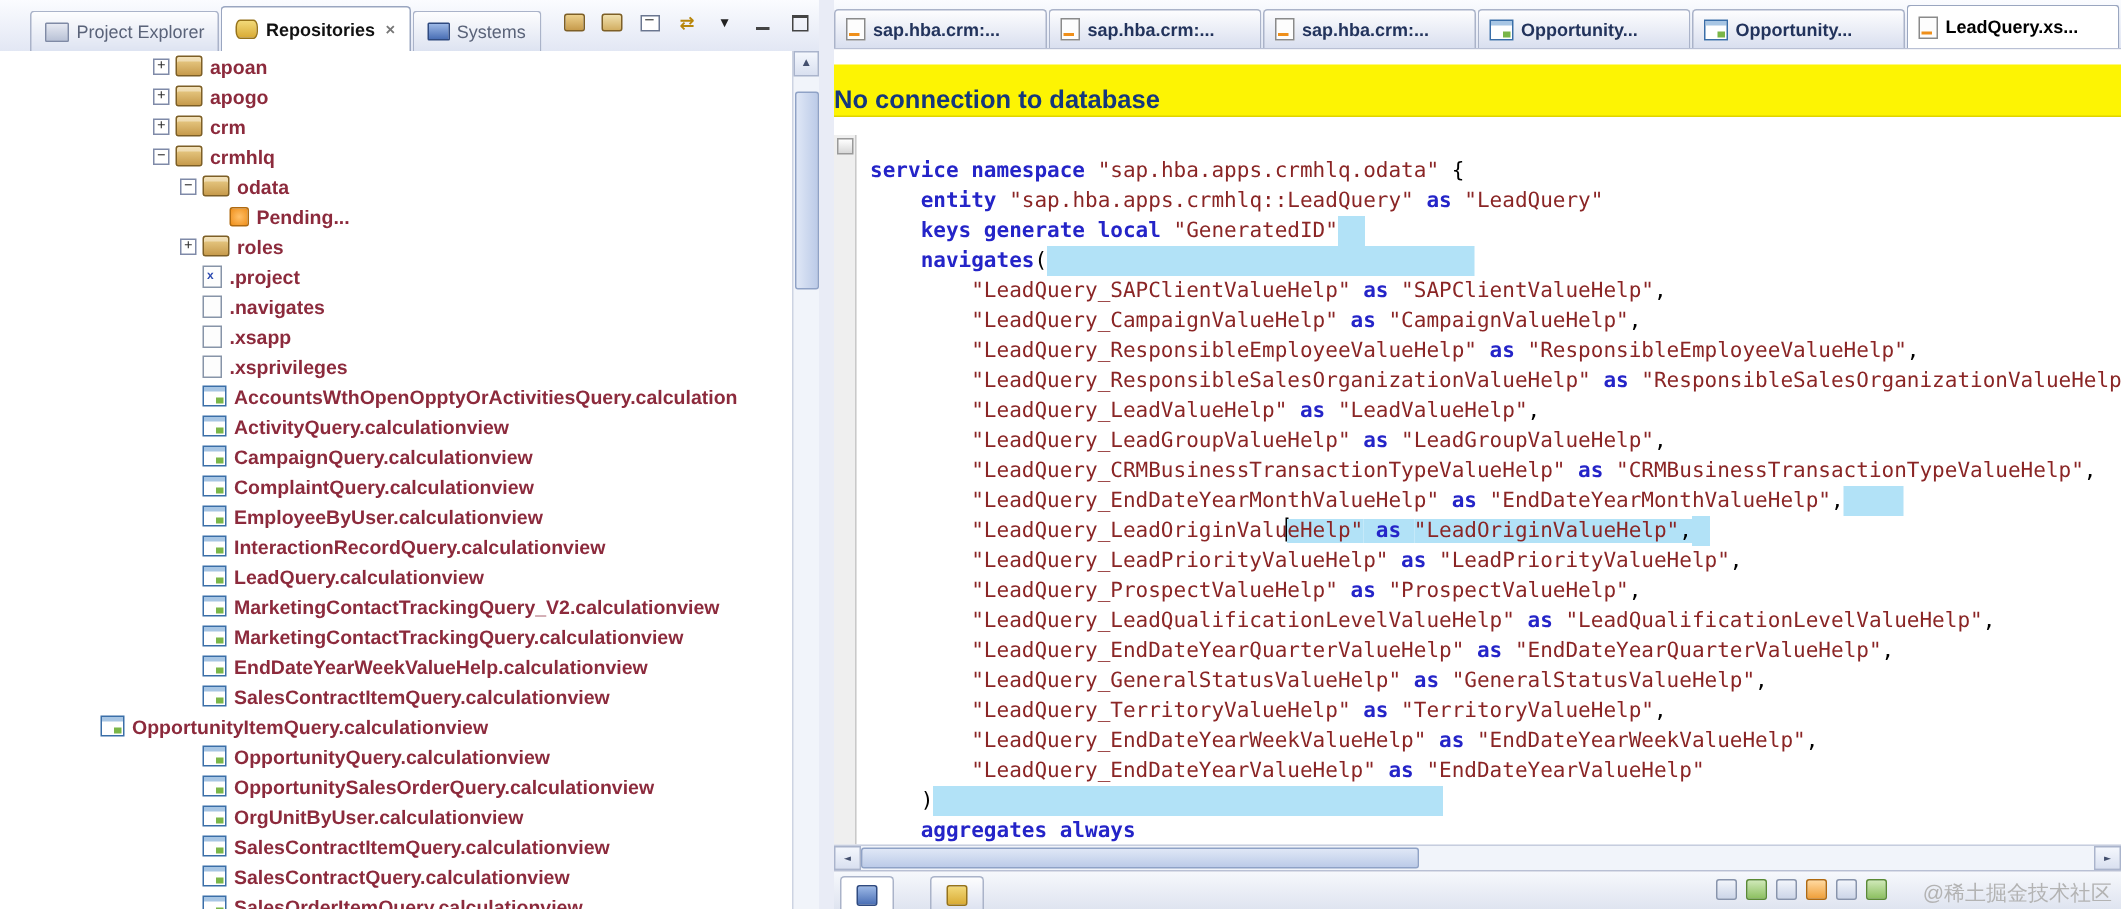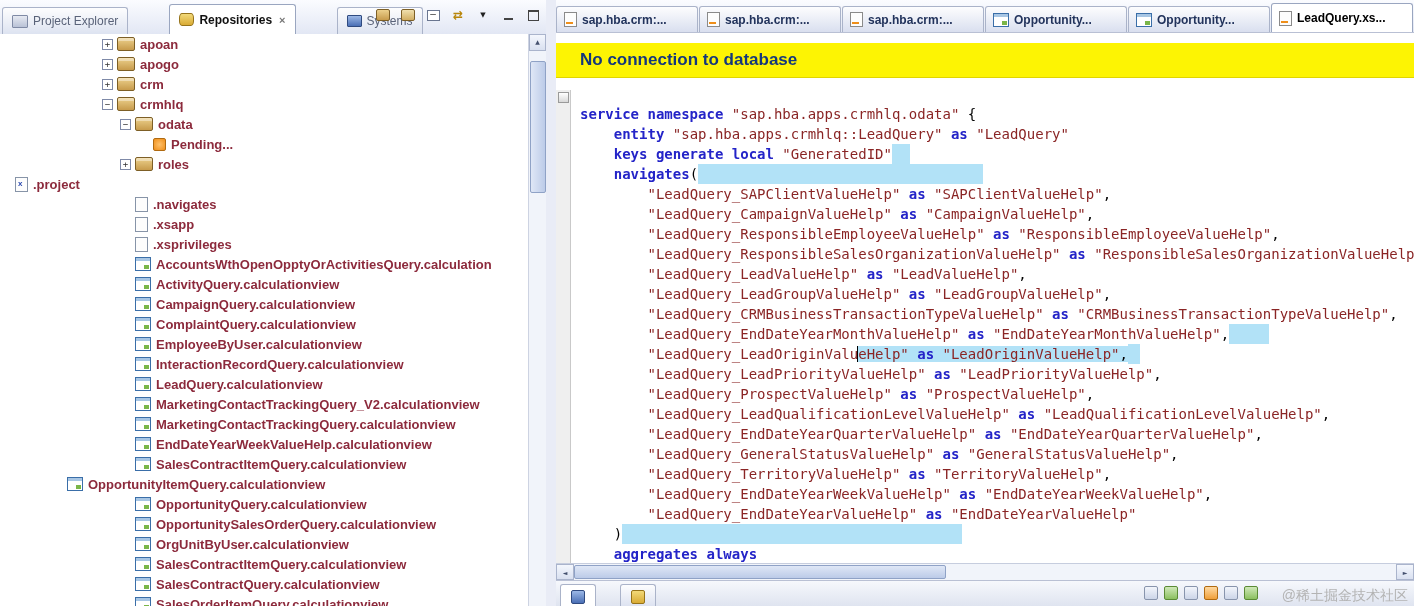--- a/index.html
+++ b/index.html
@@ -3,21 +3,21 @@
 <meta charset="utf-8">
 <style>
   html,body{margin:0;padding:0;}
   body{width:1414px;height:606px;overflow:hidden;font-family:"Liberation Sans",sans-serif;background:#fff;}
   .app{position:relative;width:1414px;height:606px;background:var(--chrome,#e9ecf6);overflow:hidden;}
 
   
   .left-panel{position:absolute;left:0;top:0;width:546px;height:606px;background:#fff;}
   .panel-header{position:absolute;left:0;top:0;width:546px;height:34px;
     background:linear-gradient(#fbfcff,#e2e7f4);border-bottom:1px solid #b9c0d4;display:flex;align-items:flex-end;}
-  .panel-tabs{display:flex;align-items:flex-end;height:34px;padding-left:2px;gap:40px;}
+  .panel-tabs{display:flex;align-items:flex-end;height:34px;padding-left:20px;}
   .ptab{display:flex;align-items:center;gap:5px;height:26px;padding:0 9px;margin-right:1px;
     border:1px solid #aab3c9;border-bottom:none;border-radius:3px 3px 0 0;
     background:linear-gradient(#fdfdfe,#dde3f1);font-size:12px;color:#5a6379;white-space:nowrap;cursor:default;}
   .ptab.active{background:#fff;color:#111;font-weight:bold;height:29px;border-color:#9aa6c0;}
   .ptab .tclose{font-size:11px;color:#777;margin-left:2px;}
   .ticon{display:inline-block;}
   .ti-explorer{width:14px;height:11px;background:linear-gradient(#e6e9f2,#b9c2d6);border:1px solid #7f8aa5;border-radius:1px;}
   .ti-repositories{width:13px;height:11px;background:linear-gradient(#f2d979,#d9ab35);border:1px solid #96731a;border-radius:3px/5px;}
   .ti-systems{width:13px;height:10px;background:linear-gradient(#9cb8e6,#4a6fb5);border:1px solid #2f4a80;border-radius:1px;}
   .panel-toolbar{position:absolute;right:4px;top:6px;display:flex;align-items:center;gap:7px;}
@@ -65,21 +65,21 @@
   .etab.active{background:#fff;height:28px;border-color:#9aa6c0;}
   .elab{font-size:12px;font-weight:bold;color:#22335c;white-space:nowrap;overflow:hidden;}
   .etab.active .elab{color:#000;}
   .eicon{display:inline-block;}
   .i-xsodata{width:11px;height:13px;min-width:11px;background:#fdfdfd;border:1px solid #8a8a8a;position:relative;}
   .i-xsodata::after{content:"";position:absolute;left:1px;bottom:2px;width:7px;height:2px;background:#ef8f1a;}
 
   .ed-body{flex:1;display:flex;flex-direction:column;background:#fff;overflow:hidden;}
   .banner-zone{padding:10px 0 12px 0;background:#fff;}
   .banner{height:34px;background:var(--banner-bg,#fdf403);border-bottom:1px solid #e0d400;
-    display:flex;align-items:center;padding-left:24px;}
+    display:flex;align-items:flex-end;padding-left:0;}
   .banner-text{font-size:17px;font-weight:bold;color:var(--banner-text,#14377c);}
   .code-row{flex:1;display:flex;overflow:hidden;}
   .ruler{width:14px;min-width:14px;background:#efefef;border-right:1px solid #c9c9c9;position:relative;}
   .ruler-box{position:absolute;left:2px;top:2px;width:9px;height:9px;background:linear-gradient(#fff,#d8d8d8);border:1px solid #9a9a9a;}
   .code-col{flex:1;overflow:hidden;display:flex;flex-direction:column;align-items:center;}
   .strip{height:8px;min-height:8px;background:#f0ecae;border-top:1px solid #ddd78e;border-bottom:1px solid #ddd78e;margin-bottom:4px;}
   .code{flex:1;overflow:hidden;padding-left:18px;font-family:"DejaVu Sans Mono","Liberation Mono",monospace;
     font-size:14px;line-height:20px;white-space:pre;}
   .cl{height:20px;white-space:pre;}
   .c-k{color:var(--keyword,#2424c8);font-weight:bold;}
@@ -184,21 +184,21 @@
         <div class="trow" style="padding-left: 138px;">
           <span class="exp none"></span>
           <span class="nicon i-pending"></span>
           <span class="nlab">Pending...</span>
         </div>
         <div class="trow" style="padding-left: 120px;">
           <span class="exp">+</span>
           <span class="nicon i-package"></span>
           <span class="nlab">roles</span>
         </div>
-        <div class="trow" style="">
+        <div class="trow" style="padding-left: 120px;">
           <span class="exp none"></span>
           <span class="nicon i-projectfile"></span>
           <span class="nlab">.project</span>
         </div>
         <div class="trow" style="padding-left: 120px;">
           <span class="exp none"></span>
           <span class="nicon i-file"></span>
           <span class="nlab">.navigates</span>
         </div>
         <div class="trow" style="padding-left: 120px;">

